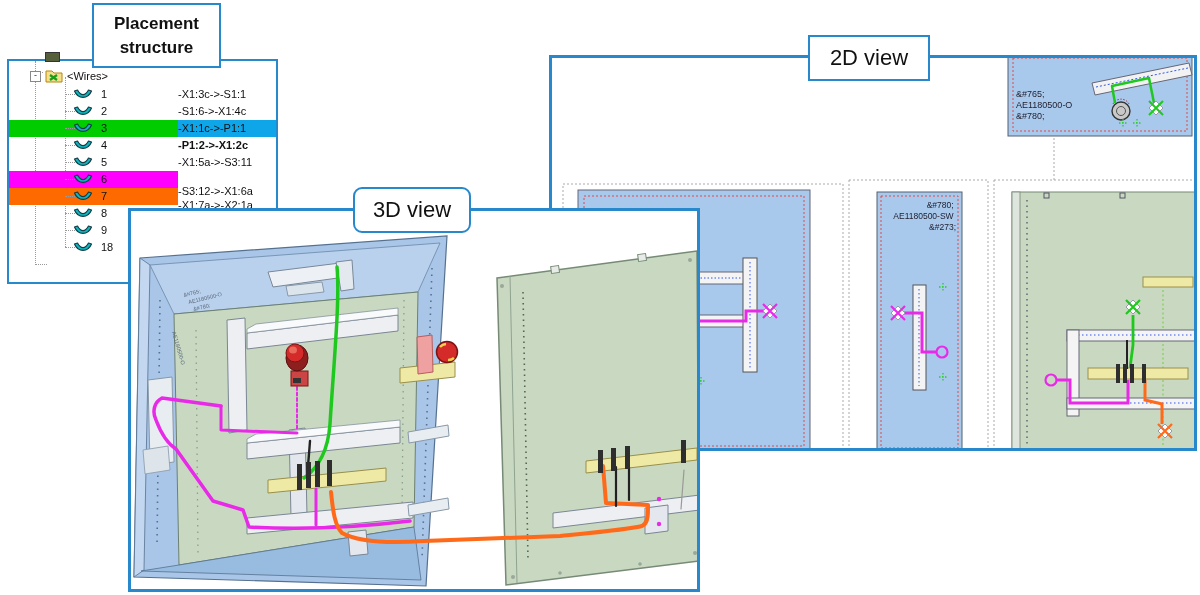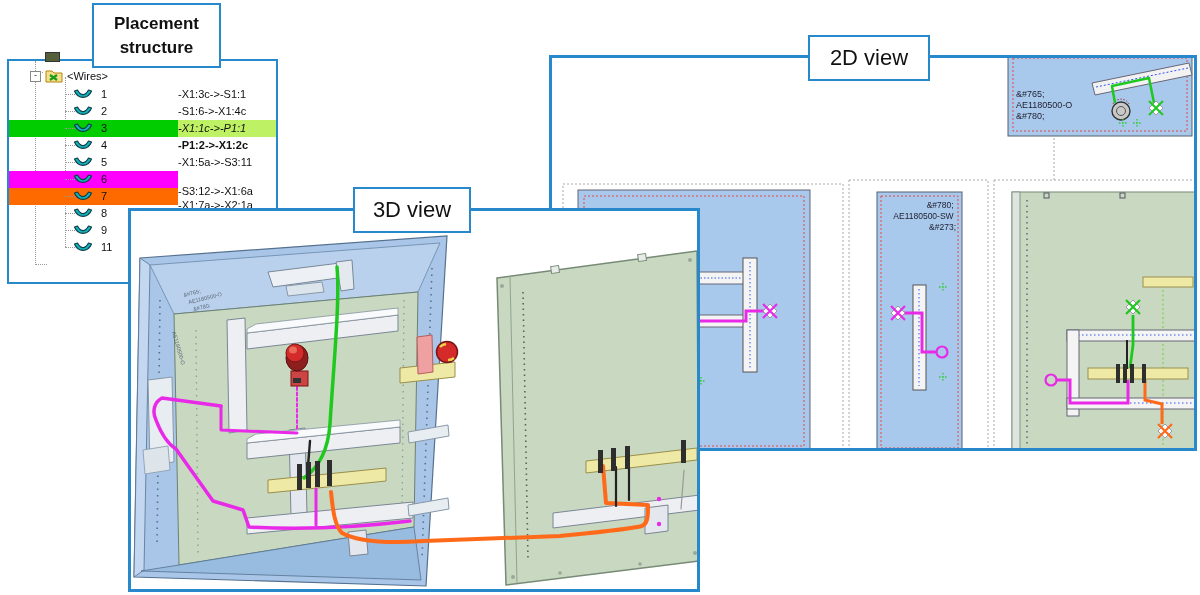--- a/index.html
+++ b/index.html
@@ -14,21 +14,21 @@
   .tree-inner{position:absolute;left:0;top:0;right:0;bottom:0;font-size:11px;color:#111;}
   .tline{position:absolute;border-left:1px dotted #9a9a9a;width:0;}
   .tstub{position:absolute;border-top:1px dotted #9a9a9a;height:0;}
   .trow{position:absolute;left:0;width:169px;height:17px;}
   .trow.hl-green{background:#00cc00;}
   .trow.hl-magenta{background:#ff00ff;}
   .trow.hl-orange{background:#ff6a00;}
   .trow .num{position:absolute;left:92px;top:2px;}
   .trow .wicon{position:absolute;left:64px;top:3px;}
   .twire{position:absolute;left:169px;width:100px;height:17px;padding-top:2px;box-sizing:border-box;}
-  .twire.sel{background:#bef264;font-style:italic;}
+  .twire.sel{background:#0ea5e9;}
   .expander{position:absolute;width:9px;height:9px;border:1px solid #888;background:#fff;
             font-size:9px;line-height:7px;text-align:center;color:#333;}
   .rootrow,.unassignedrow{position:absolute;height:17px;left:0;width:169px;}
   
   #view2d{position:absolute;left:549px;top:55px;width:648px;height:396px;background:#fff;
           border:3px solid #2888cc;z-index:20;box-sizing:border-box;overflow:hidden;}
   #view3d{position:absolute;left:128px;top:208px;width:572px;height:384px;background:#fff;
           border:3px solid #2888cc;z-index:30;box-sizing:border-box;overflow:hidden;}
   svg{display:block;}
   #frag{position:absolute;left:45px;top:52px;width:13px;height:8px;background:#55603a;
@@ -147,21 +147,21 @@
             </span>
             <span class="num">9</span>
           </div>
           <div class="trow" style="top: 178px;">
             <span class="tstub" style="left: 56px; top: 8px; width: 10px;"></span>
             <span class="wicon">
               <svg width="20" height="11" viewBox="0 0 20 11">
                 <path d="M1.5,2 C5,10.5 15,10.5 18.5,2 L15.5,1 C12,7.2 8,7.2 4.5,1 Z" fill="#10b6be" stroke="#123c46" stroke-width="1.2" stroke-linejoin="round"></path>
               </svg>
             </span>
-            <span class="num">11</span>
+            <span class="num">18</span>
           </div>
         </div>
 
     </div>
   </div>
   <div id="frag"></div>
 
   <div id="view2d">
     <svg width="642" height="390" viewBox="552 58 642 390">
 
@@ -368,19 +368,19 @@
         <ellipse cx="297" cy="358" rx="11" ry="13" fill="#8e1f1f" stroke="#5a0e0e" stroke-width="1"></ellipse>
         <ellipse cx="295" cy="353" rx="9" ry="9" fill="#d42a2a" stroke="#7a1515" stroke-width="1"></ellipse>
         <ellipse cx="293" cy="350" rx="4" ry="3.5" fill="#e86a5a"></ellipse>
         <rect x="293" y="378" width="8" height="5" fill="#333"></rect>
       </g>
     </svg>
   </div>
 
   <div class="callout" style="left:92px;top:3px;width:129px;height:65px;font-size:17px;white-space:pre-line;line-height:1.4;font-weight:bold;"><span>Placement
 structure</span></div>
-  <div class="callout" style="left:353px;top:187px;width:118px;height:46px;font-size:22px;">
+  <div class="callout" style="left:353px;top:187px;width:118px;height:46px;font-size:22px;border-radius:9px;">
       <span>3D view</span>
     </div>
   <div class="callout" style="left:808px;top:35px;width:122px;height:46px;font-size:22px;">
       <span>2D view</span>
     </div>
 </div>
 
 </body></html>

